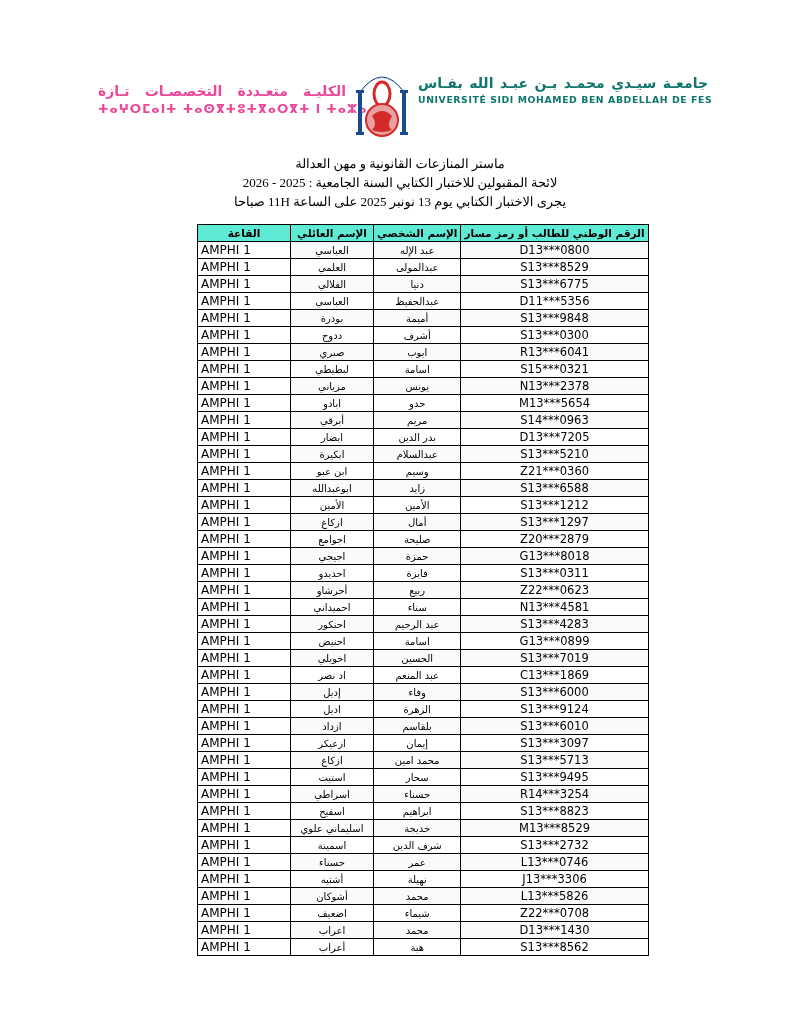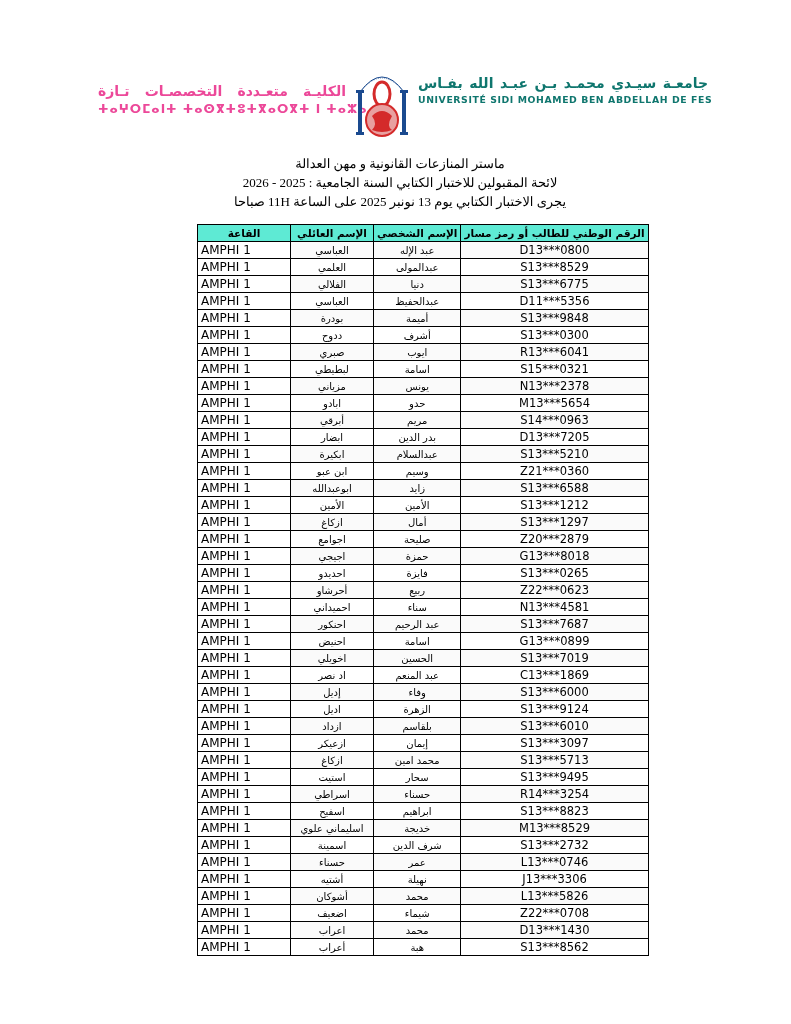--- a/index.html
+++ b/index.html
@@ -174,39 +174,39 @@
       <tr>
         <td class="c-hall">AMPHI 1</td>
         <td class="c-last">اجيجي</td>
         <td class="c-first">حمزة</td>
         <td class="c-id">G13***8018</td>
       </tr>
       <tr>
         <td class="c-hall">AMPHI 1</td>
         <td class="c-last">احديدو</td>
         <td class="c-first">فايزة</td>
-        <td class="c-id">S13***0265</td>
+        <td class="c-id">S13***0311</td>
       </tr>
       <tr>
         <td class="c-hall">AMPHI 1</td>
         <td class="c-last">أحرشاو</td>
         <td class="c-first">ربيع</td>
         <td class="c-id">Z22***0623</td>
       </tr>
       <tr>
         <td class="c-hall">AMPHI 1</td>
         <td class="c-last">احميداني</td>
         <td class="c-first">سناء</td>
         <td class="c-id">N13***4581</td>
       </tr>
       <tr>
         <td class="c-hall">AMPHI 1</td>
         <td class="c-last">احنكور</td>
         <td class="c-first">عبد الرحيم</td>
-        <td class="c-id">S13***7687</td>
+        <td class="c-id">S13***4283</td>
       </tr>
       <tr>
         <td class="c-hall">AMPHI 1</td>
         <td class="c-last">احنيض</td>
         <td class="c-first">اسامة</td>
         <td class="c-id">G13***0899</td>
       </tr>
       <tr>
         <td class="c-hall">AMPHI 1</td>
         <td class="c-last">اخويلي</td>

